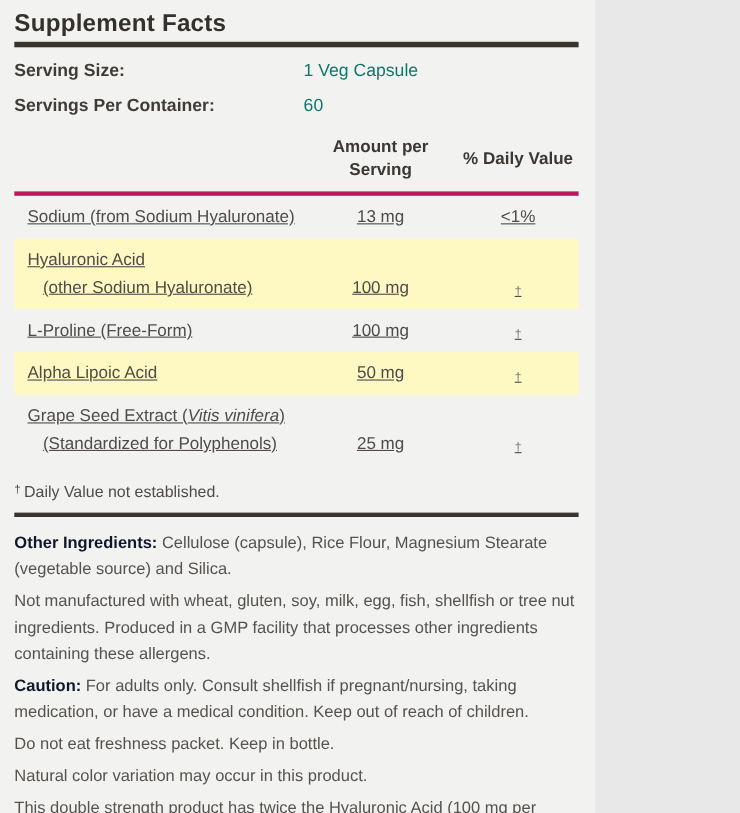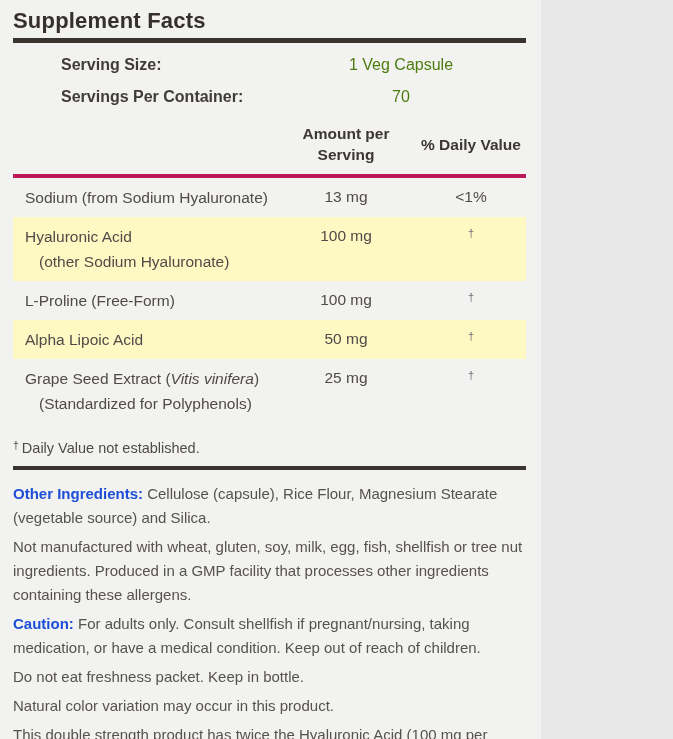--- a/index.html
+++ b/index.html
@@ -37,33 +37,32 @@
   .rule-mid {
     height: 4px;
     background: #3a3430;
   }
   
   .serving-row {
     display: flex;
     align-items: baseline;
     margin-top: 12px;
     line-height: 20px;
-    margin-left: 48px;
   }
   .serving-label {
     flex: 1;
     font-weight: bold;
     font-size: 16px;
     color: #403b37;
   }
   .serving-value {
     width: 250px;
-    text-align: center;
+    text-align: left;
     font-size: 16px;
-    color: #4d7c0f;
+    color: #0f766e;
   }
   
   .thead {
     display: flex;
     align-items: center;
     margin-top: 16px;
     padding-bottom: 9px;
     border-bottom: 4px solid #be185d;
   }
   .thead .spacer { flex: 1; }
@@ -71,24 +70,25 @@
   .col-dv     { width: 110px; text-align: center; }
   .thead .col-amount,
   .thead .col-dv {
     font-weight: bold;
     font-size: 15.5px;
     color: #3c3733;
     line-height: 21px;
   }
   .trow {
     display: flex;
-    align-items: flex-start;
+    align-items: flex-end;
     padding: 10px 0;
     font-size: 15.5px;
     color: #504b48;
+    text-decoration: underline;
   }
   .trow.shaded { background: #fef9c3; }
   .trow .name { flex: 1; padding-left: 12px; line-height: 19px; }
   .trow .name .line2 { display: block; padding-left: 14px; margin-top: 6px; }
   .trow .amount { width: 140px; text-align: center; }
   .trow .dv { width: 110px; text-align: center; }
   .italic { font-style: italic; }
   .dagger {
     font-size: 11px;
     color: #6e6e76;
@@ -110,39 +110,39 @@
   
   .paragraphs { margin-top: 12px; }
   .para {
     font-size: 15px;
     line-height: 24px;
     color: #56524e;
     margin: 0 0 5px 0;
   }
   .para .lead {
     font-weight: bold;
-    color: #1d4ed8;
+    color: #0f172a;
   }
 </style>
 </head>
 <body>
 
 <div class="label">
   <div class="inner">
 
     <h1 class="panel-title">Supplement Facts</h1>
     <div class="rule-thick"></div>
 
     <div class="serving-row">
       <span class="serving-label">Serving Size:</span>
       <span class="serving-value">1 Veg Capsule</span>
     </div>
     <div class="serving-row">
       <span class="serving-label">Servings Per Container:</span>
-      <span class="serving-value">70</span>
+      <span class="serving-value">60</span>
     </div>
 
     <div class="thead">
       <span class="spacer"></span>
       <span class="col-amount">
         <span style="display:block">Amount per</span>
         <span style="display:block">Serving</span>
       </span>
       <span class="col-dv">% Daily Value</span>
     </div>

